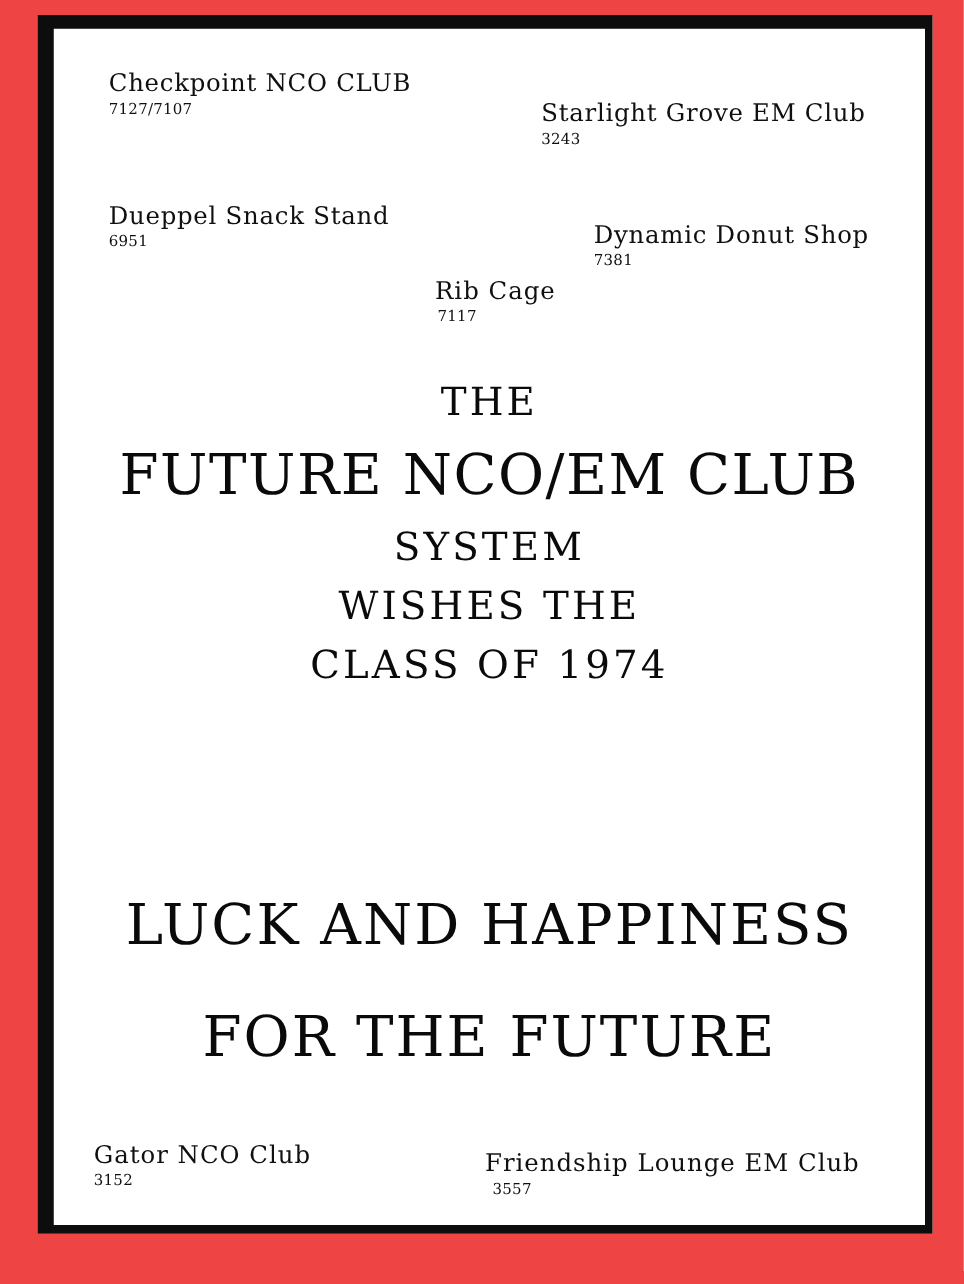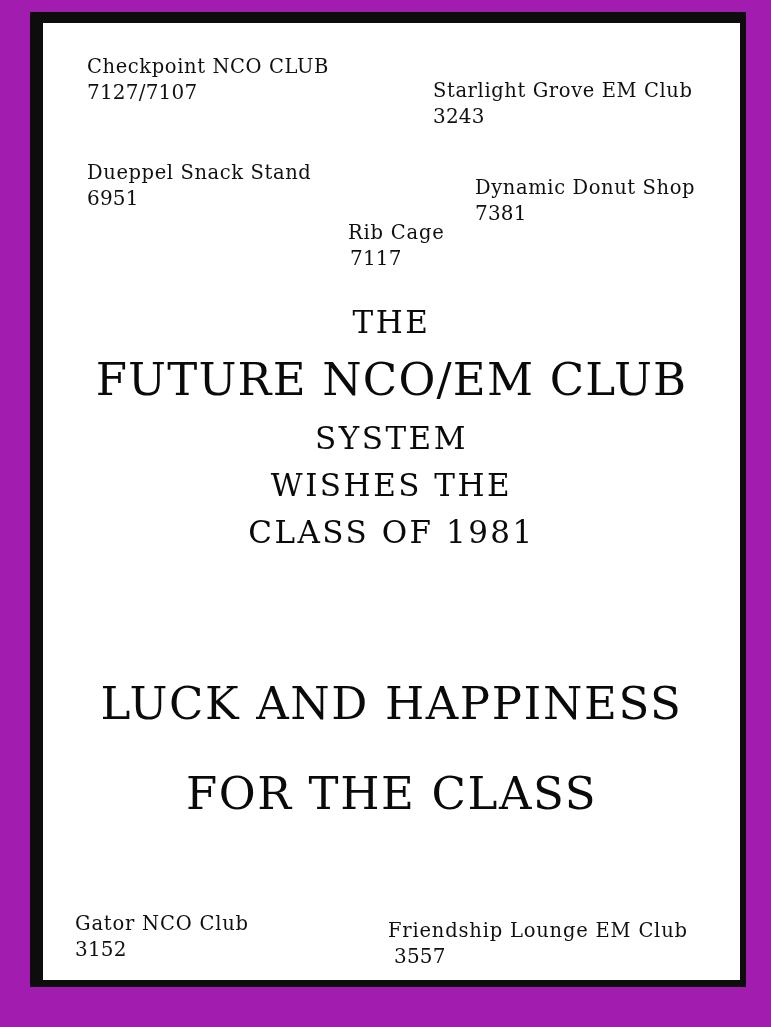--- a/index.html
+++ b/index.html
@@ -13,21 +13,21 @@
     overflow: hidden;
     font-family: "Liberation Serif", serif;
     color: #111111;
   }
 
   
   .page {
     position: relative;
     width: 771px;
     height: 1027px;
-    background: #a21caf;
+    background: #ef4444;
   }
 
   
   .ad-frame {
     position: absolute;
     left: 30px;
     top: 12px;
     width: 716px;
     height: 975px;
     border-left: 13px solid #0d0d0d;
@@ -52,21 +52,21 @@
     line-height: 1.28;
     white-space: nowrap;
   }
   .club .club-name {
     display: block;
     font-size: 19.5px;
     letter-spacing: 0.6px;
   }
   .club .club-phone {
     display: block;
-    font-size: 20px;
+    font-size: 12px;
     letter-spacing: 0.2px;
   }
 
   .club-1 { left: 44px;  top: 32px; }
   .club-2 { left: 390px; top: 30px; margin-top: 26px; }
   .club-3 { left: 44px;  top: 138px; }
   .club-4 { left: 432px; top: 122px; margin-top: 31px; }
   .club-5 { left: 305px; top: 198px; }
   .club-6 { left: 32px;  top: 889px; }
   .club-7 { left: 345px; top: 896px; }
@@ -96,21 +96,21 @@
   }
   .headline .line.wide {
     font-size: 45px;
     letter-spacing: 1.2px;
   }
 
   .wish {
     position: absolute;
     left: 0;
     right: 0;
-    top: 636px;
+    top: 672px;
     text-align: center;
     font-family: "DejaVu Serif", serif;
     color: #0a0a0a;
   }
   .wish .line {
     display: block;
     font-size: 45px;
     letter-spacing: 1.6px;
     line-height: 2.0;
     white-space: nowrap;
@@ -146,26 +146,26 @@
       <div class="club club-5">
         <span class="club-name">Rib Cage</span>
         <span class="club-phone">7117</span>
       </div>
 
       <div class="headline">
         <span class="line">THE</span>
         <span class="line wide">FUTURE NCO/EM CLUB</span>
         <span class="line">SYSTEM</span>
         <span class="line">WISHES THE</span>
-        <span class="line">CLASS OF 1981</span>
+        <span class="line">CLASS OF 1974</span>
       </div>
 
       <div class="wish">
         <span class="line">LUCK AND HAPPINESS</span>
-        <span class="line">FOR THE CLASS</span>
+        <span class="line">FOR THE FUTURE</span>
       </div>
 
       <div class="club club-6">
         <span class="club-name">Gator NCO Club</span>
         <span class="club-phone">3152</span>
       </div>
 
       <div class="club club-7">
         <span class="club-name">Friendship Lounge EM Club</span>
         <span class="club-phone">3557</span>

